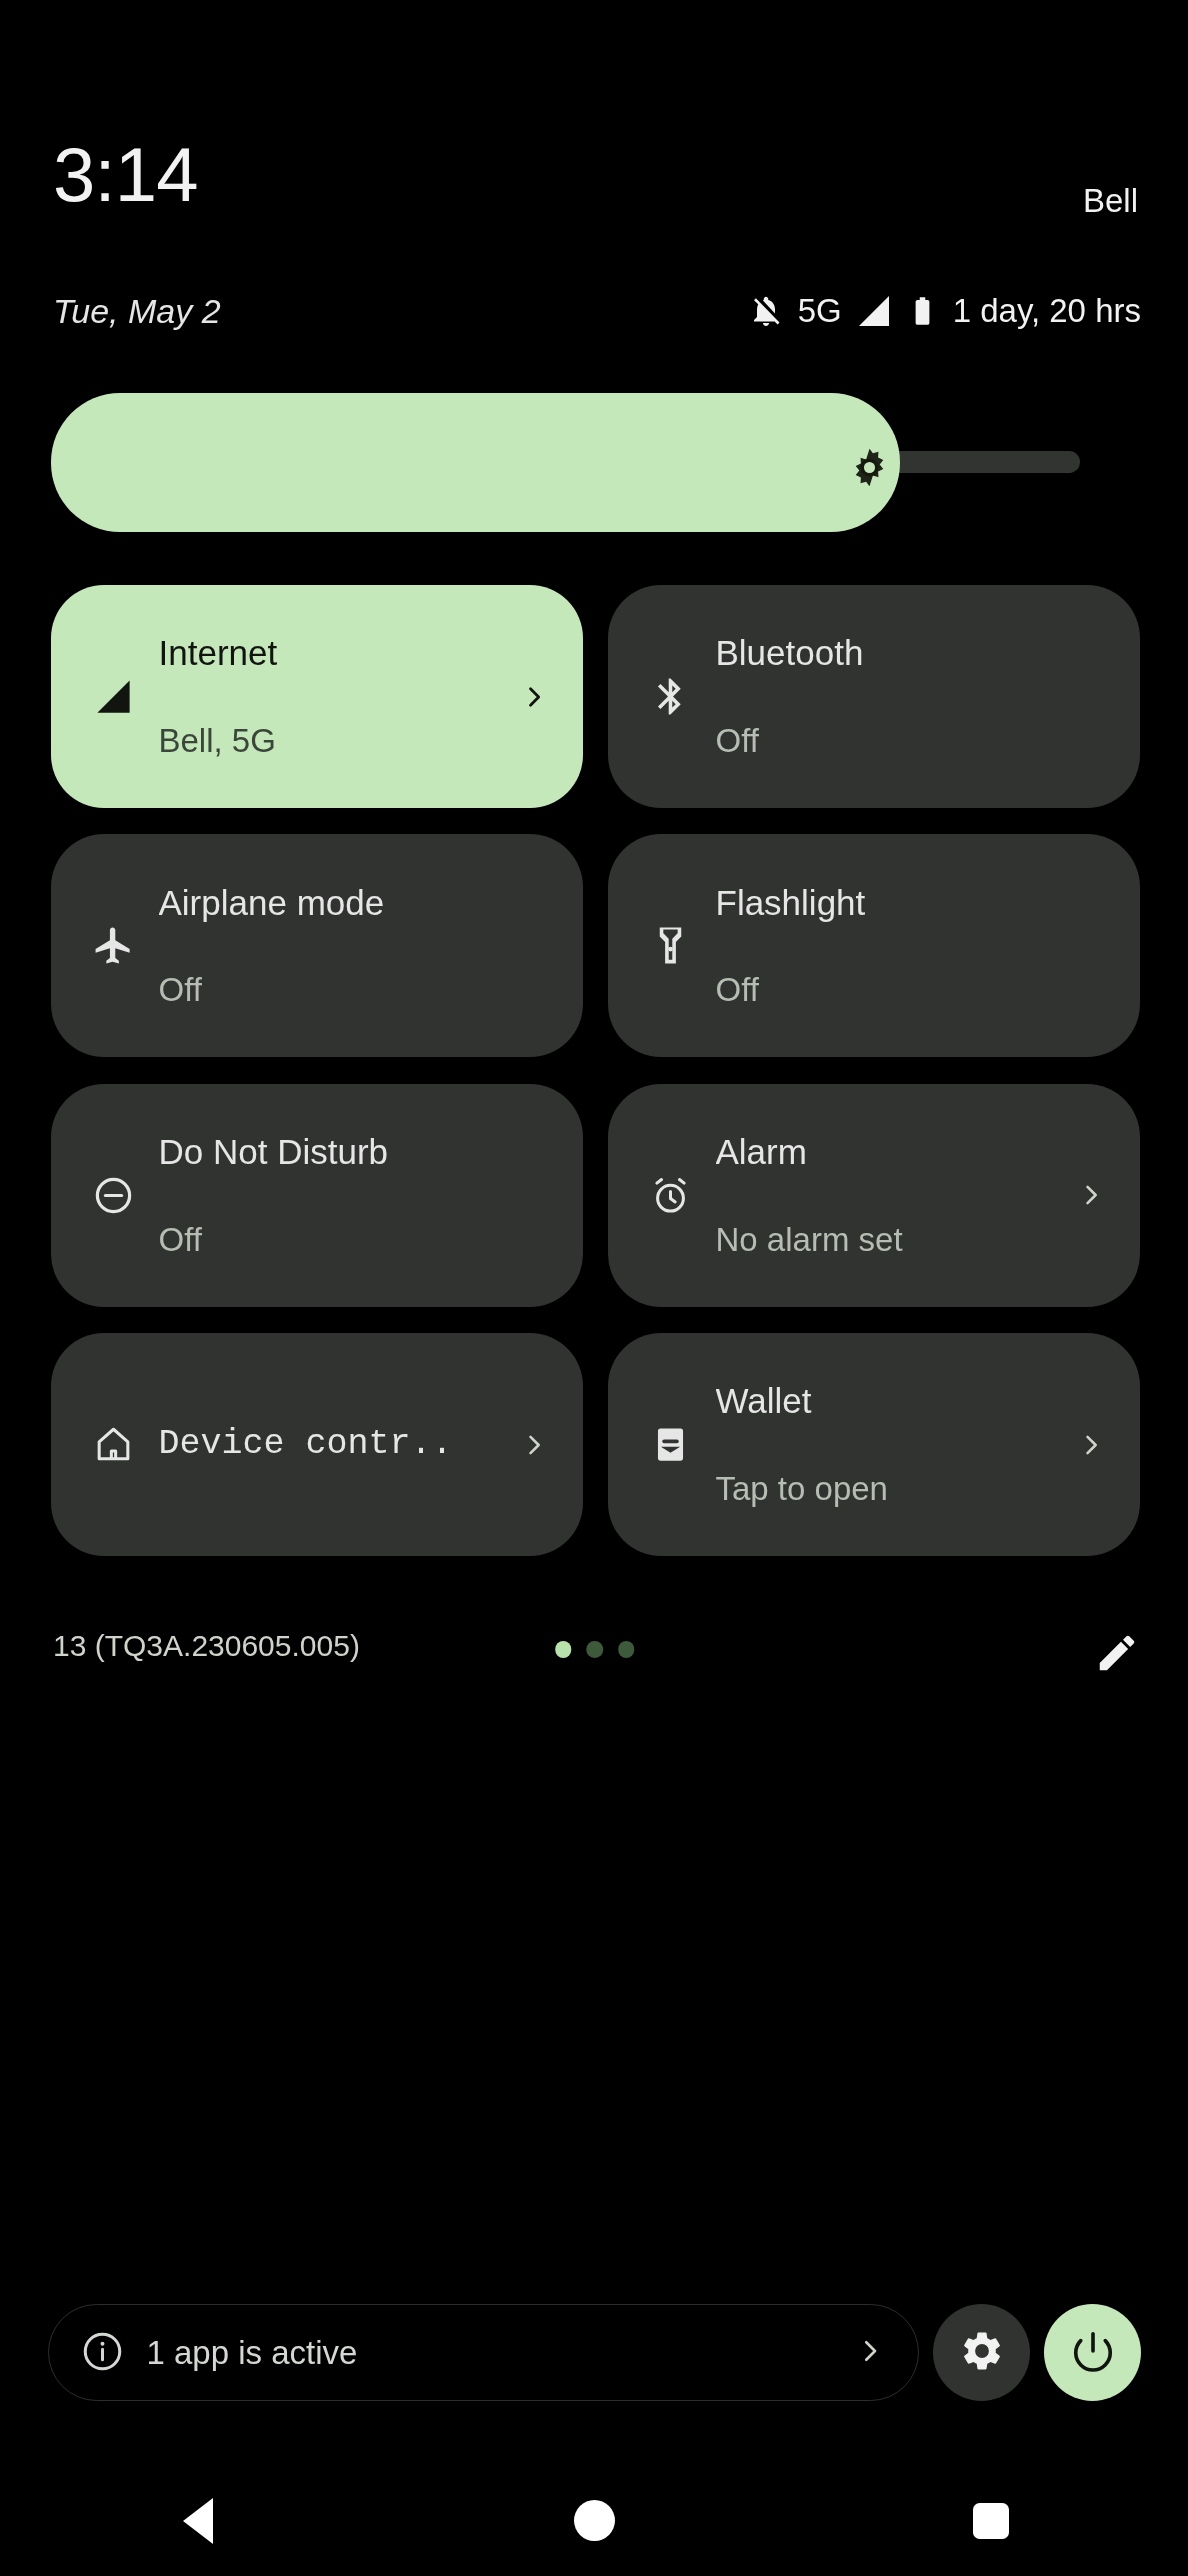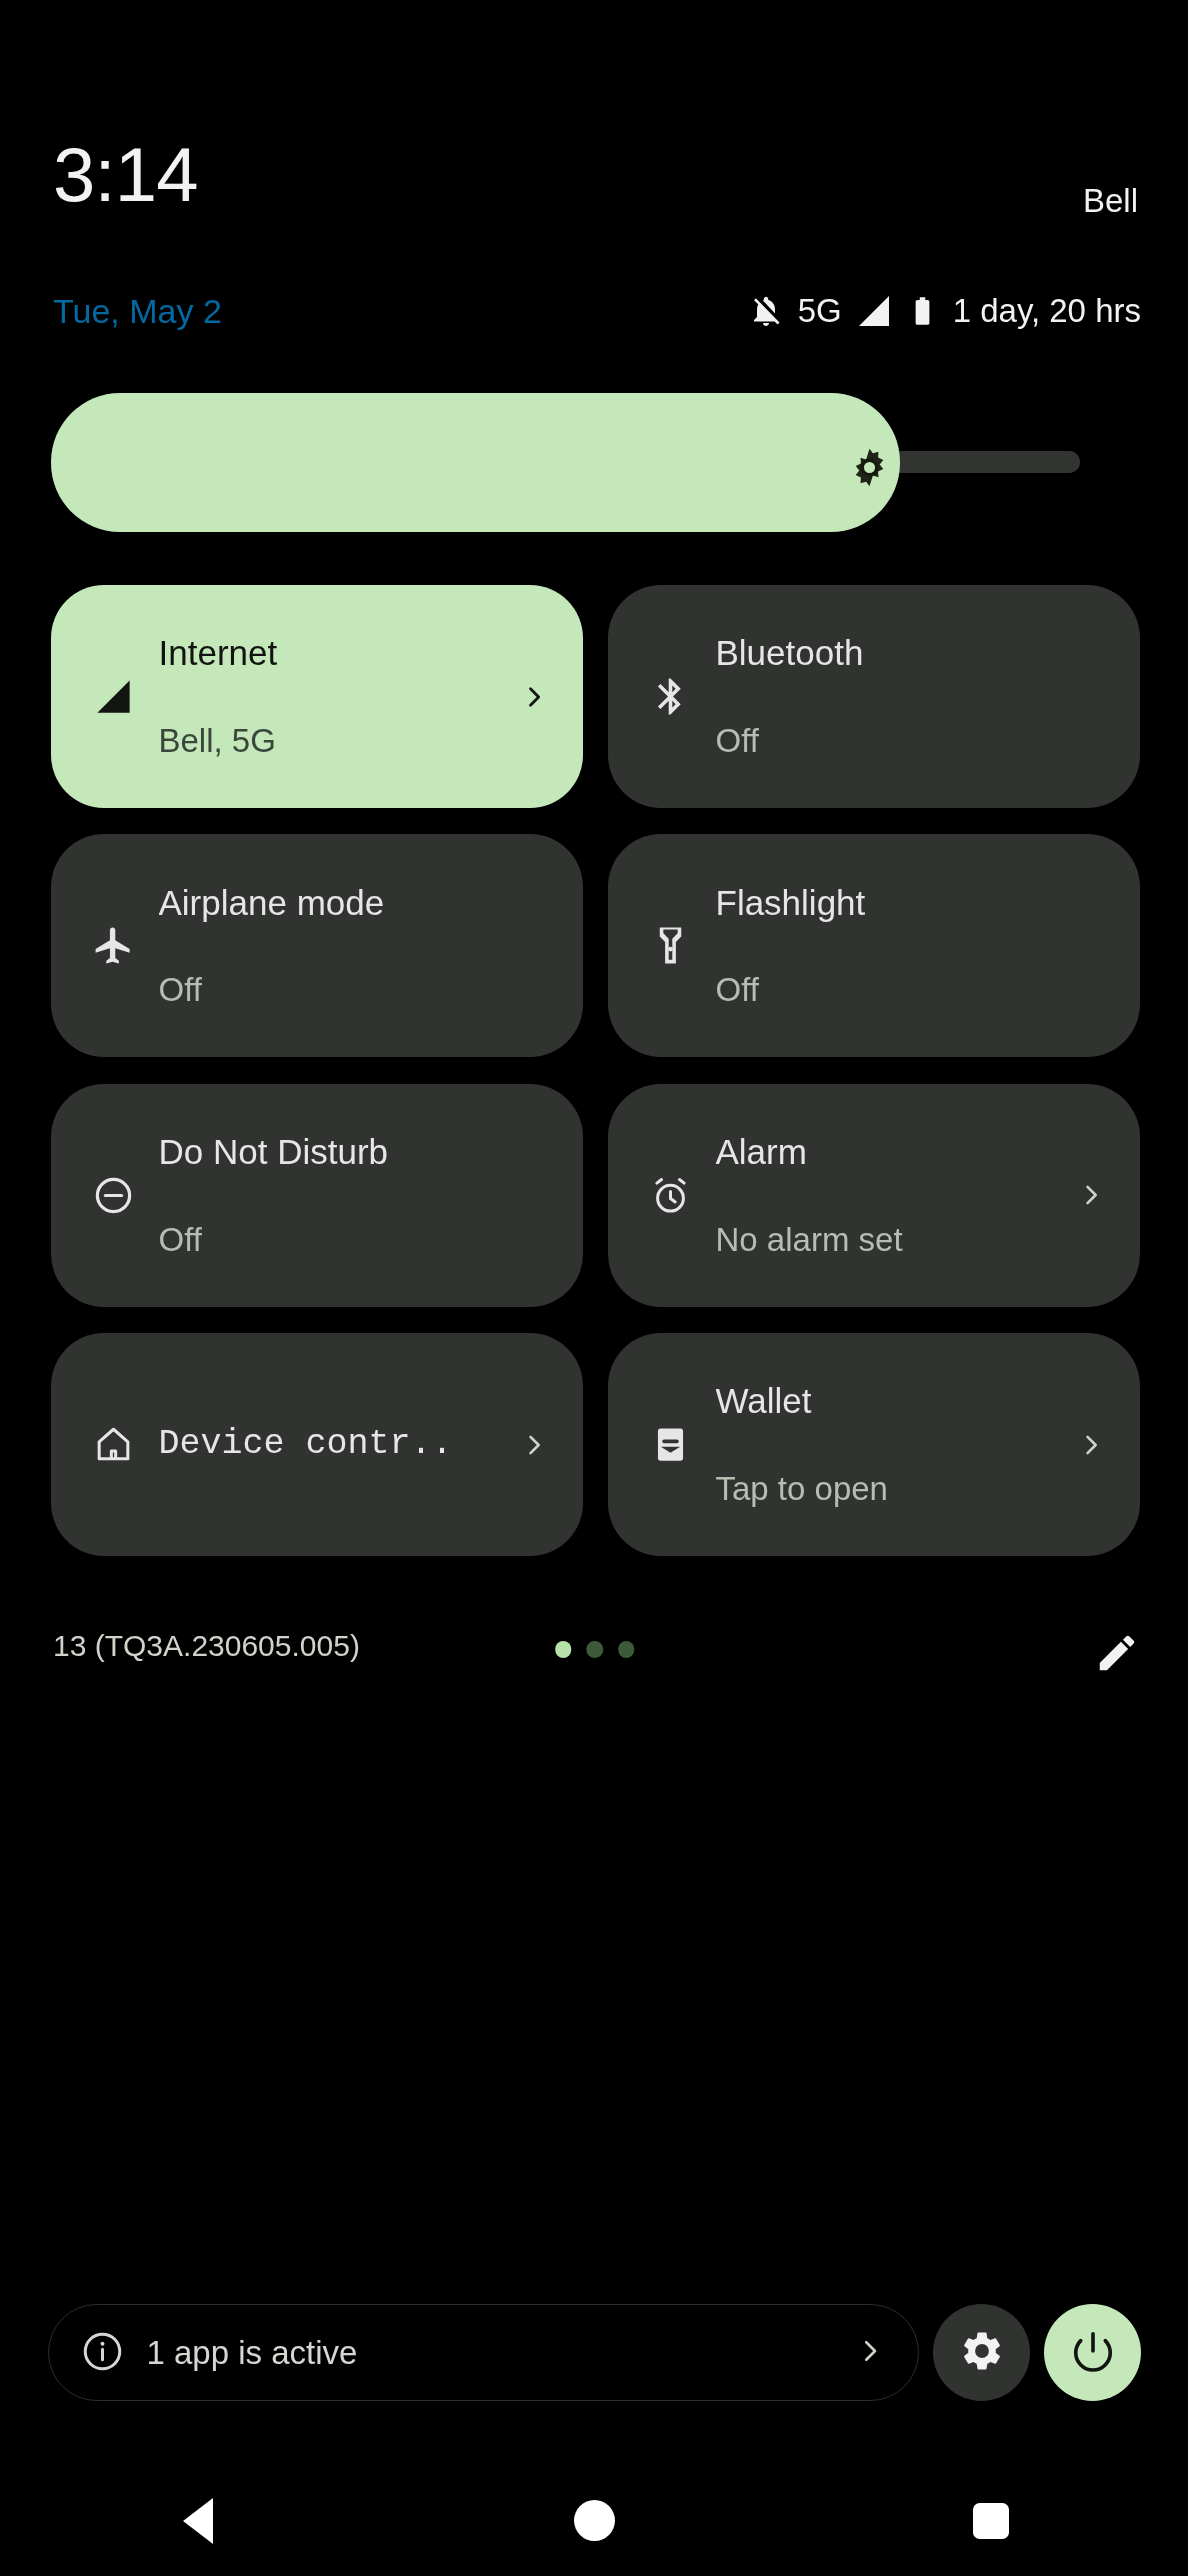--- a/index.html
+++ b/index.html
@@ -18,21 +18,21 @@
     position:absolute; left:53px; top:130px;
     font-size:76px; font-weight:400; color:#f2f2f2;
     letter-spacing:-0.8px; line-height:1;
   }
   .carrier {
     position:absolute; right:51px; top:177px;
     font-size:33px; color:#f2f2f2; line-height:1;
   }
   .date {
     position:absolute; left:53px; top:287px;
-    font-size:34px; color:#0369a1; line-height:1;
+    font-size:34px; color:#e5e5e5; line-height:1;font-style:italic;
   }
   .status-row {
     position:absolute; right:48px; top:282px;
     display:flex; align-items:center; gap:14px; height:43px;
   }
   .status-row svg { display:block; }
   .status-text { font-size:33px; color:#f2f2f2; line-height:1; }
 
   
   .brightness-wrap { position:absolute; left:0; top:388px; width:1189px; height:149px; }

